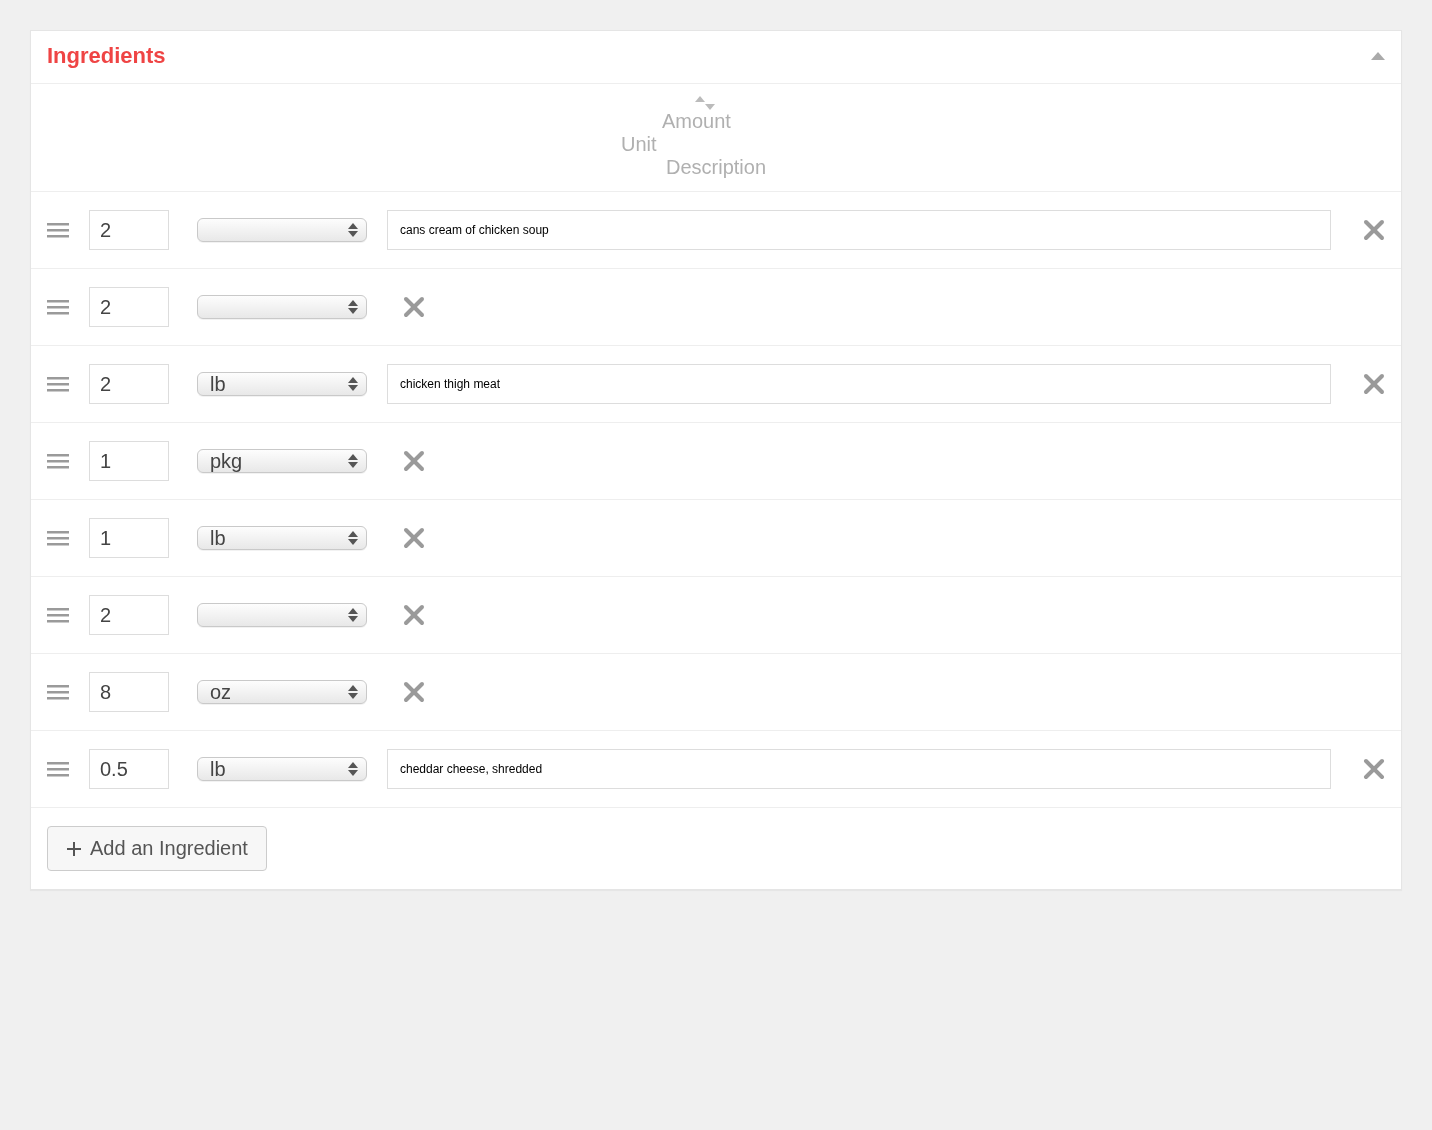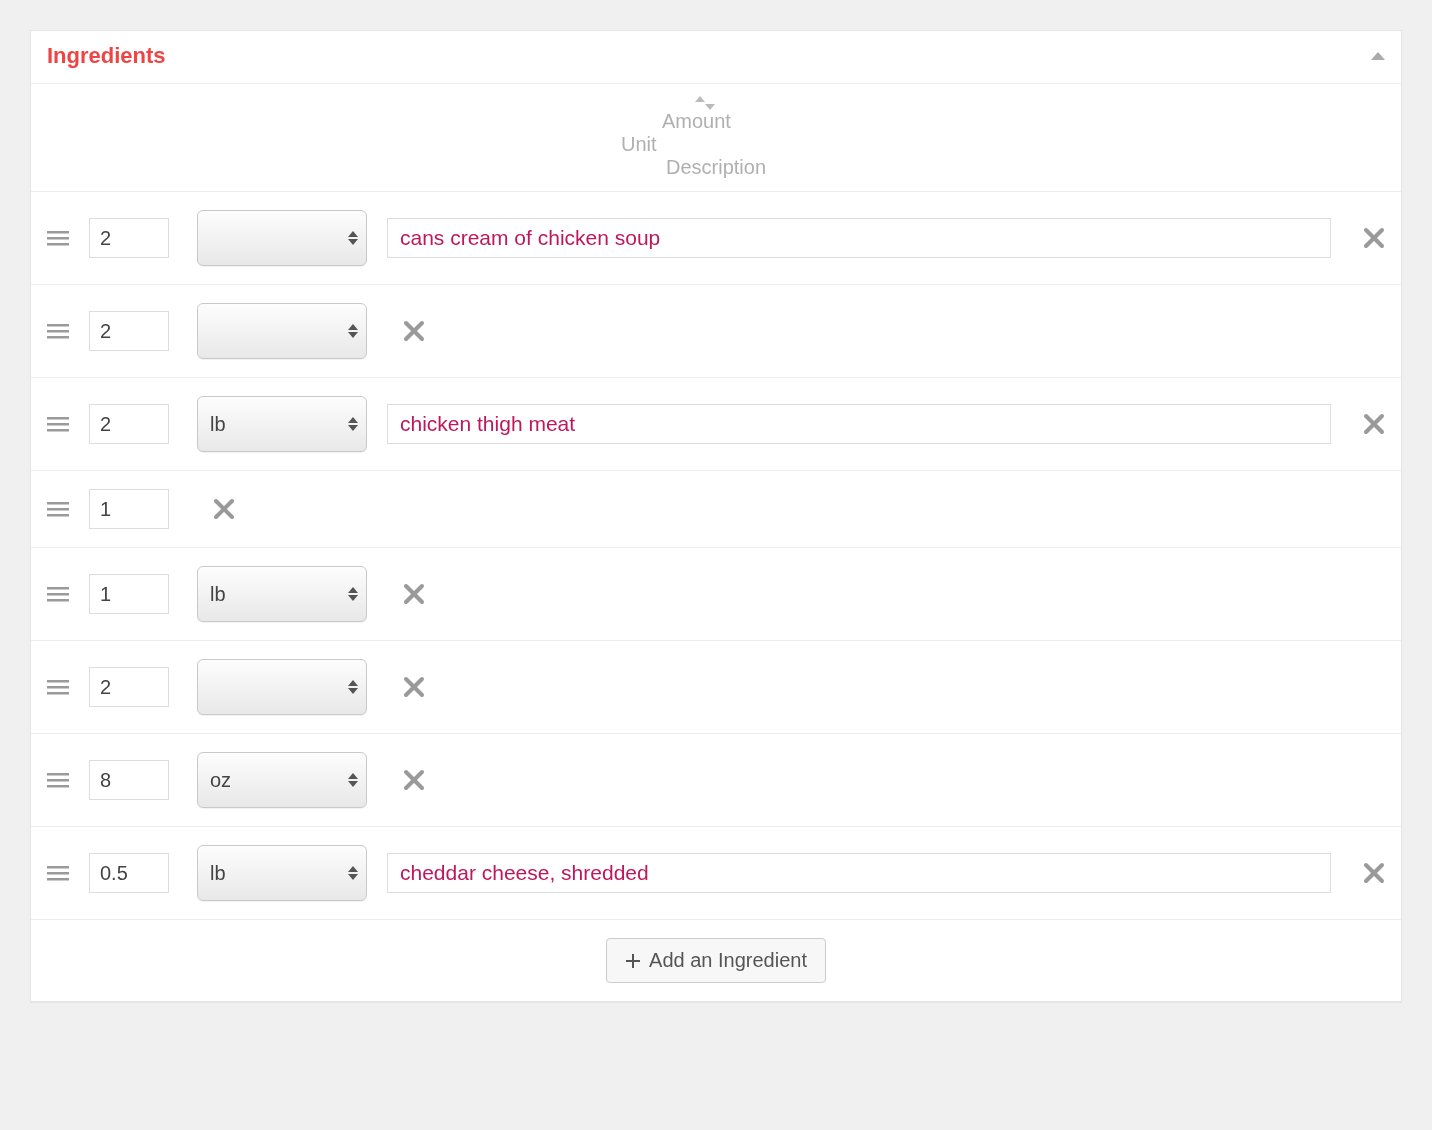--- a/index.html
+++ b/index.html
@@ -73,21 +73,21 @@
     height: 40px;
     border: 1px solid #ddd;
     font-size: 20px;
     padding: 4px 10px;
     color: #444;
     background:#fff;
   }
   .unit-cell { width: 190px; }
   .unit-select {
     width: 170px;
-    height: 56px;
+    height: 24px;
     border: 1px solid #c9c9c9;
     border-radius: 6px;
     background: linear-gradient(to bottom, #fdfdfd, #e8e8e8);
     display: flex;
     align-items: center;
     position: relative;
     padding: 0 12px;
     font-size: 20px;
     color: #444;
     cursor: pointer;
@@ -106,37 +106,37 @@
     border-right:5px solid transparent;
   }
   .unit-select .spin .up { border-bottom:6px solid #555; }
   .unit-select .spin .dn { border-top:6px solid #555; }
 
   .desc-cell { flex: 1; padding-right: 16px; }
   .desc-cell input {
     width: 100%;
     height: 40px;
     border: 1px solid #ddd;
-    font-size: 21px;
+    font-size: 12px;
     padding: 5px 12px;
-    color: #be185d;
+    color: #000000;
     background:#fff;
   }
   .del-cell {
     width: 38px;
     text-align: right;
     color: #9a9a9a;
     cursor: pointer;
     display:flex; justify-content:flex-end; align-items:center;
   }
   .del-cell svg { width:22px; height:22px; }
 
   .panel-foot {
     display: flex;
-    justify-content: center;
+    justify-content: flex-start;
     padding: 18px 16px;
   }
   .add-btn {
     display: inline-flex;
     align-items: center;
     gap: 8px;
     border: 1px solid #ccc;
     background: #f7f7f7;
     border-radius: 4px;
     padding: 10px 18px;
@@ -265,20 +265,29 @@
     <div class="handle">
       <svg viewBox="0 0 22 18">
         <rect x="0" y="2" width="22" height="2.5" fill="#9a9a9a"></rect>
         <rect x="0" y="8" width="22" height="2.5" fill="#9a9a9a"></rect>
         <rect x="0" y="14" width="22" height="2.5" fill="#9a9a9a"></rect>
       </svg>
     </div>
     <div class="amount-cell">
       <input type="text" value="1" style="">
     </div>
+    <div class="unit-cell">
+      <div class="unit-select">
+        <span>pkg</span>
+        <span class="spin">
+          <span class="up"></span>
+                <span class="dn"></span>
+        </span>
+      </div>
+    </div>
     <div class="del-cell">
       <svg viewBox="0 0 22 22">
         <line x1="3" y1="3" x2="19" y2="19" stroke="#9a9a9a" stroke-width="4" stroke-linecap="round"></line>
         <line x1="19" y1="3" x2="3" y2="19" stroke="#9a9a9a" stroke-width="4" stroke-linecap="round"></line>
       </svg>
     </div>
   </div>
 
   <div class="row">
     <div class="handle">

